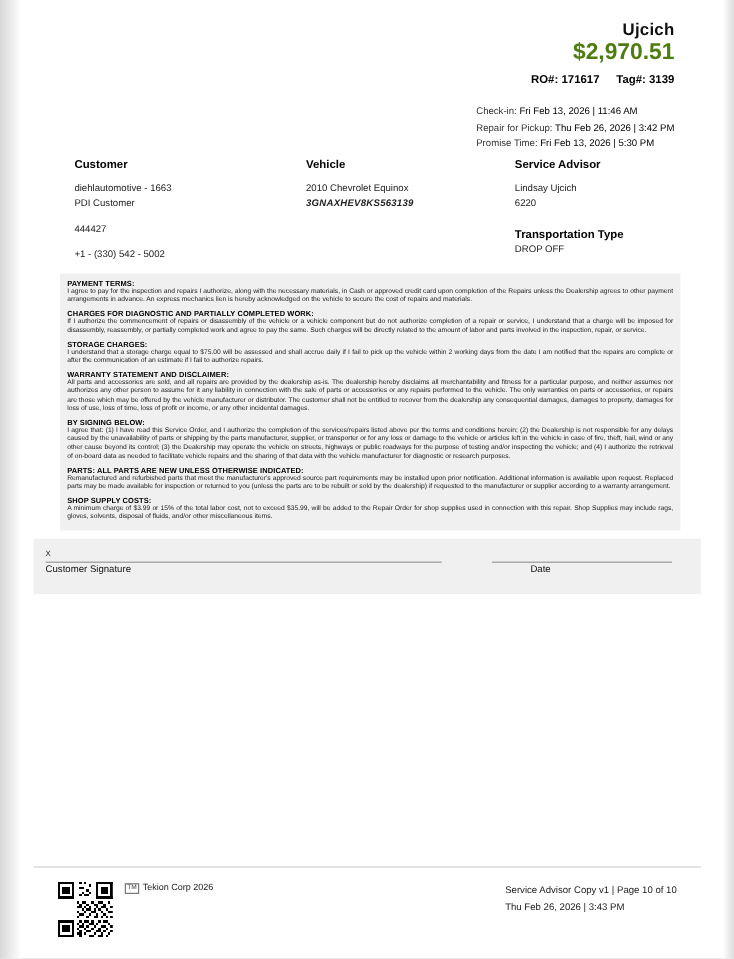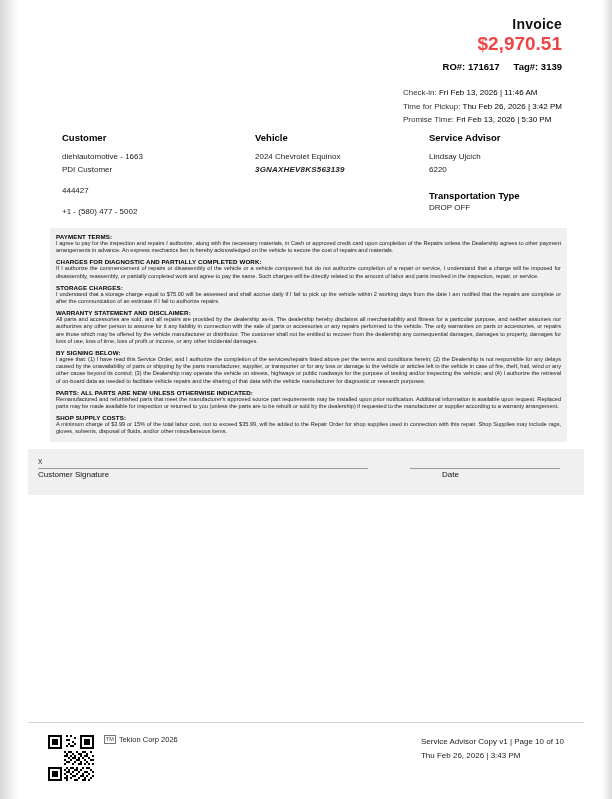--- a/index.html
+++ b/index.html
@@ -51,21 +51,21 @@
     font-weight: bold;
     color: #111;
     letter-spacing: .2px;
   }
   .invoice-amount {
     position: absolute;
     right: 50px;
     top: 33px;
     font-size: 19px;
     font-weight: bold;
-    color: #ef4444;
+    color: #4d7c0f;
   }
   .ro-line {
     position: absolute;
     right: 50px;
     top: 61px;
     font-size: 9.5px;
     font-weight: bold;
     color: #000;
   }
   .ro-line .gap { display: inline-block; width: 14px; }
@@ -233,55 +233,55 @@
     color: #1a1a1a;
     line-height: 14px;
   }
 </style>
 </head>
 <body>
 
 <div class="page">
   <div class="inner">
 
-    <div class="invoice-title">Invoice</div>
+    <div class="invoice-title">Ujcich</div>
     <div class="invoice-amount">$2,970.51</div>
 
     <div class="ro-line">
       <span>RO#</span><span>:&nbsp;</span><span>171617</span><span class="gap"></span><span>Tag#</span><span>:&nbsp;</span><span>3139</span>
     </div>
 
     <div class="meta">
       <div>
         <span class="lbl">Check-in:</span>
         <span class="val">Fri Feb 13, 2026 | 11:46 AM</span>
       </div>
       <div>
-        <span class="lbl">Time for Pickup:</span>
+        <span class="lbl">Repair for Pickup:</span>
         <span class="val">Thu Feb 26, 2026 | 3:42 PM</span>
       </div>
       <div>
         <span class="lbl">Promise Time:</span>
         <span class="val">Fri Feb 13, 2026 | 5:30 PM</span>
       </div>
     </div>
 
     <div class="cols">
 
       <div class="col col-1">
         <h3>Customer</h3>
         <div class="ln">diehlautomotive - 1663</div>
         <div class="ln">PDI Customer</div>
         <div class="ln" style="margin-top:8px;">444427</div>
-        <div class="ln" style="margin-top:8px;">+1 - (580) 477 - 5002</div>
+        <div class="ln" style="margin-top:8px;">+1 - (330) 542 - 5002</div>
       </div>
 
       <div class="col col-2">
         <h3>Vehicle</h3>
-        <div class="ln">2024 Chevrolet Equinox</div>
+        <div class="ln">2010 Chevrolet Equinox</div>
         <div class="ln vin">3GNAXHEV8KS563139</div>
       </div>
 
       <div class="col col-3">
         <h3>Service Advisor</h3>
         <div class="ln">Lindsay Ujcich</div>
         <div class="ln">6220</div>
         <div class="sub-head">Transportation Type</div>
         <div class="ln">DROP OFF</div>
       </div>

